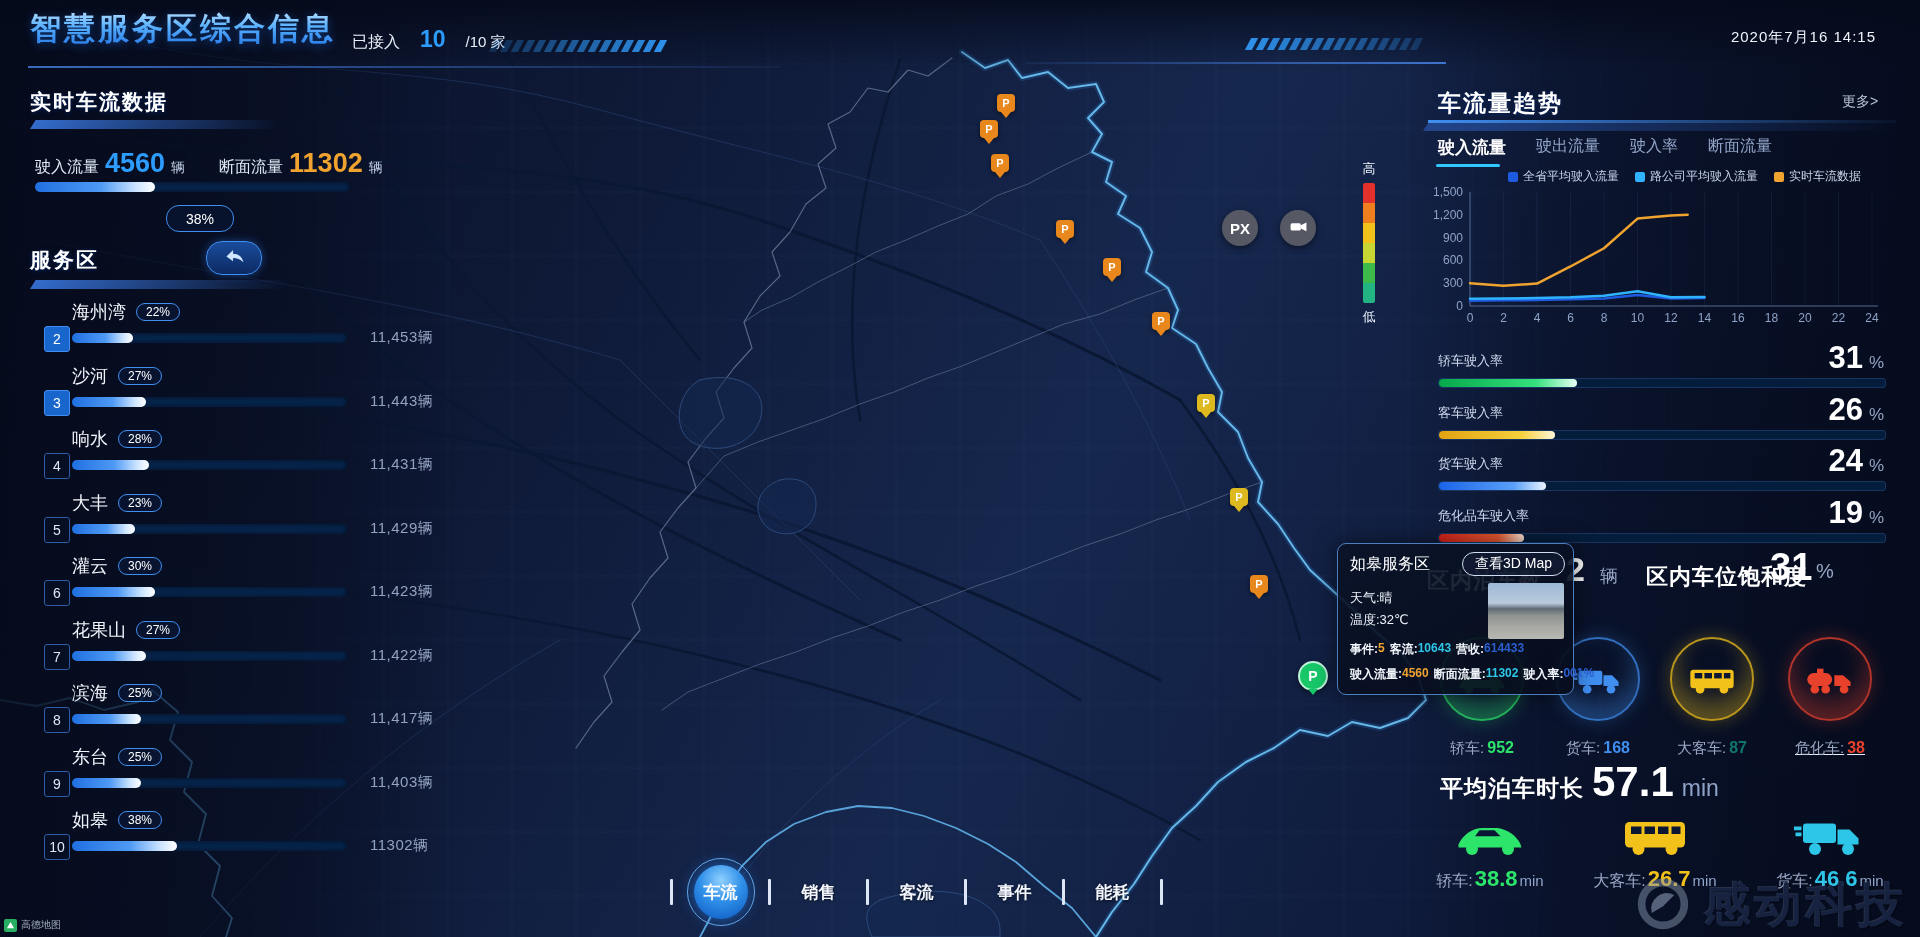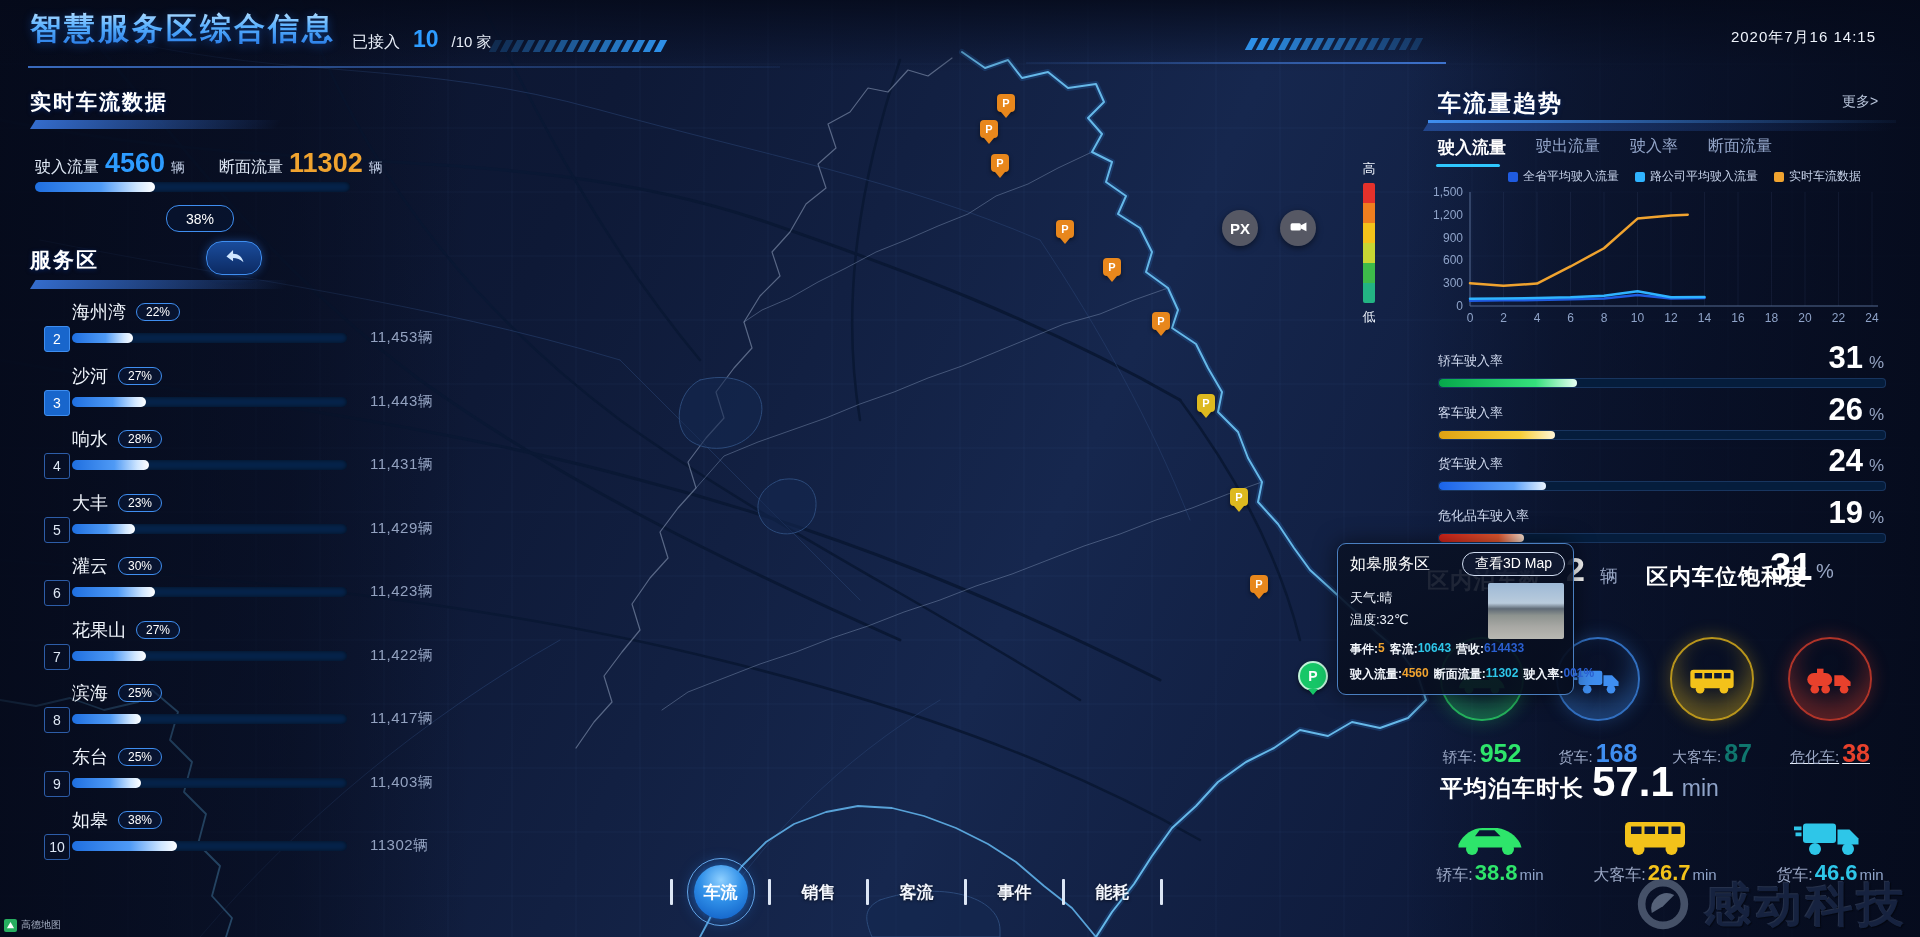--- a/index.html
+++ b/index.html
@@ -16,21 +16,21 @@
     background:linear-gradient(90deg,rgba(5,10,26,.88) 0%,rgba(5,10,26,.5) 62%,rgba(5,10,26,0) 100%)}
   #overlay-top{position:absolute;left:0;top:0;width:100%;height:72px;z-index:4;pointer-events:none;
     background:linear-gradient(180deg,rgba(5,10,26,.85),rgba(5,10,26,0))}
   #overlay-right{position:absolute;right:0;top:0;width:520px;height:100%;z-index:4;pointer-events:none;
     background:linear-gradient(270deg,rgba(5,10,26,.85) 0%,rgba(5,10,26,.45) 70%,rgba(5,10,26,0) 100%)}
   
   #page-title{left:30px;top:8px;font-size:31px;font-weight:bold;letter-spacing:3px;z-index:20;
     background:linear-gradient(180deg,#c4e6ff 0%,#58b0ff 45%,#1d6fe0 100%);
     -webkit-background-clip:text;background-clip:text;color:transparent;
     filter:drop-shadow(0 2px 5px rgba(30,120,255,.4))}
-  #connected{left:352px;top:26px;z-index:20;display:flex;align-items:baseline;gap:13px}
+  #connected{left:352px;top:26px;z-index:20;display:flex;align-items:baseline;gap:20px}
   #connected .c-label{font-size:16px}
   #connected .c-val{font-size:23px;font-weight:bold;color:#2d9cff}
   #connected .c-total{font-size:15px}
   #datetime{right:44px;top:28px;z-index:20;font-size:15px;color:#eef3fb;letter-spacing:1px}
   .decor{z-index:20;display:flex;gap:4px}
   .decor i{width:7px;height:12px;background:#2d8fe8;transform:skewX(-28deg)}
   #decor-left{left:492px;top:40px}
   #decor-right{left:1248px;top:38px}
   .hline{z-index:20;height:2px}
   #hline1{left:28px;top:66px;width:752px;background:linear-gradient(90deg,rgba(70,130,230,.8),rgba(70,130,230,.08))}
@@ -110,30 +110,30 @@
   #parking-value{left:1566px;top:550px;font-size:34px;font-weight:bold;color:#fff;z-index:18}
   #parking-unit{left:1600px;top:564px;font-size:18px;color:#98a6c4;z-index:18}
   #sat-label{left:1646px;top:562px;z-index:20}
   #sat-value{left:1770px;top:546px;font-size:38px;font-weight:bold;color:#fff;z-index:20}
   #sat-unit{left:1816px;top:560px;font-size:20px;color:#98a6c4;z-index:20}
   
   #veh-stats{left:0;top:0;z-index:10}
   .veh-col{position:absolute;width:110px;text-align:center}
   .veh-circle{width:80px;height:80px;border-radius:50%;margin:0 auto;display:flex;align-items:center;justify-content:center}
   .veh-line{margin-top:18px;font-size:15px;color:#9aa7c4}
-  .veh-line b{font-size:25px;margin-left:3px}
+  .veh-line b{font-size:16px;margin-left:3px}
   
   #avg-parking{left:1440px;top:758px;z-index:20;display:flex;align-items:baseline;gap:8px}
   #avg-parking .ap-label{font-size:23px;font-weight:bold;color:#fff;letter-spacing:1px}
   #avg-parking .ap-val{font-size:42px;font-weight:bold;color:#fff}
   #avg-parking .ap-unit{font-size:23px;color:#8fa3c8}
   
   .pt-col{position:absolute;z-index:20;text-align:center;width:150px}
   .pt-icon{height:40px;display:flex;align-items:flex-end;justify-content:center}
-  .pt-line{margin-top:2px;font-size:16px;color:#9aa7c4;white-space:nowrap}
+  .pt-line{margin-top:8px;font-size:16px;color:#9aa7c4;white-space:nowrap}
   .pt-line b{font-size:22px;margin:0 2px}
   .pt-line .pt-unit{font-size:15px;color:#8fa3c8}
   
   #tooltip{left:1337px;top:543px;width:235px;height:150px;z-index:40;border-radius:9px;
     border:1px solid #4a7fc0;background:linear-gradient(160deg,rgba(10,18,38,.9),rgba(6,12,28,.93));
     box-shadow:0 0 22px rgba(0,0,0,.55)}
   #tooltip .tip-title{position:absolute;left:12px;top:10px;font-size:16px;color:#fff}
   #tip-btn{position:absolute;right:8px;top:8px;padding:2px 12px;border:1px solid #d0dcf0;border-radius:14px;
     color:#fff;font-size:14px;background:rgba(20,30,55,.6);cursor:pointer}
   #tip-photo{position:absolute;right:9px;top:39px;width:76px;height:56px;border-radius:2px;

